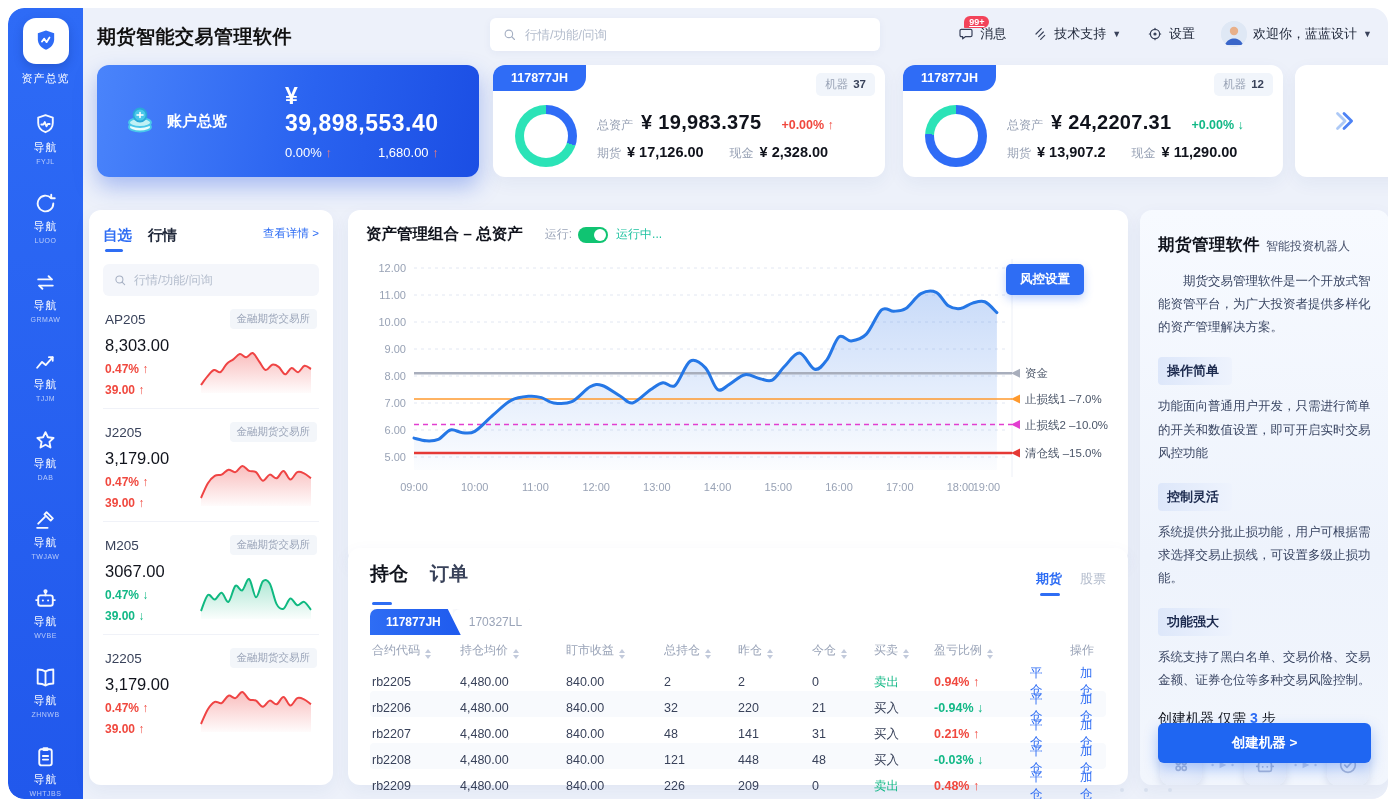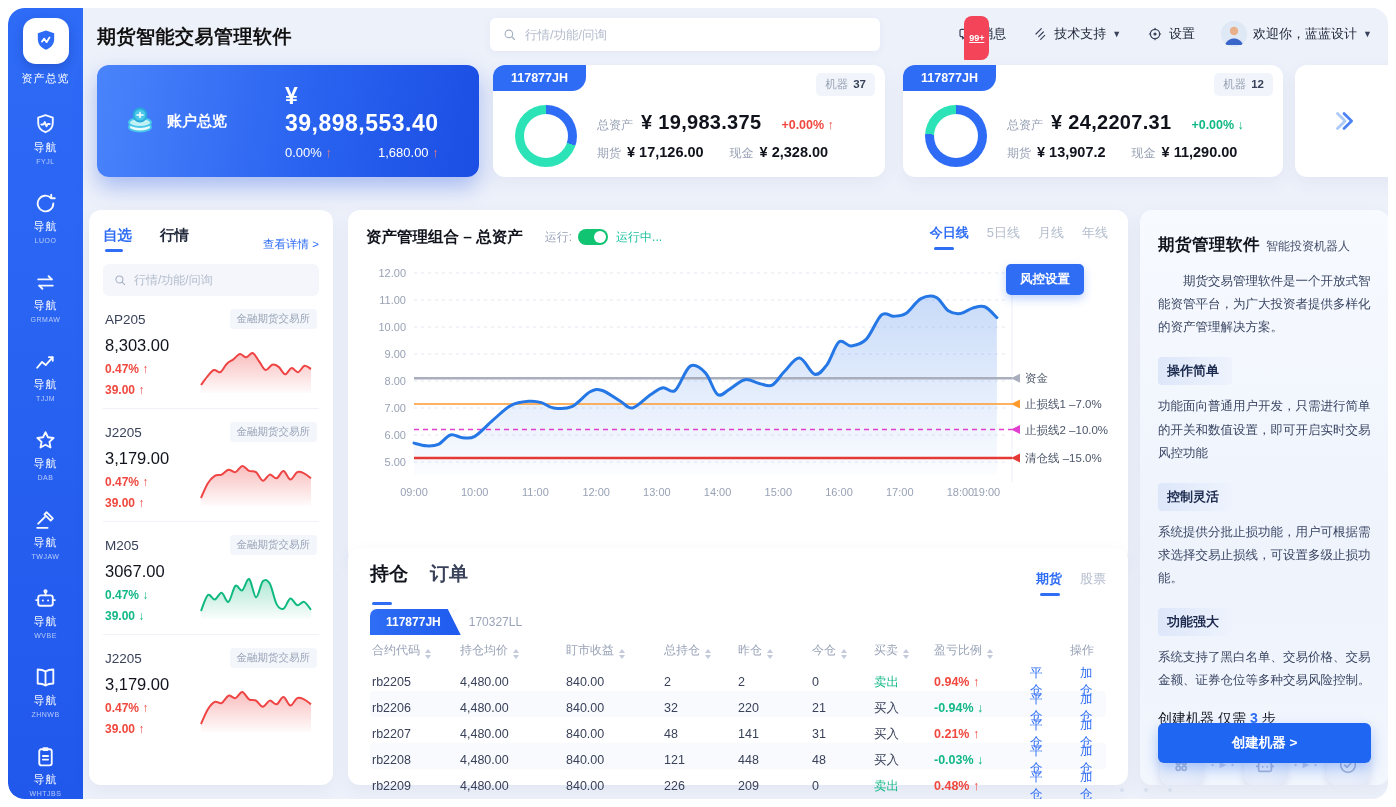--- a/index.html
+++ b/index.html
@@ -33,21 +33,21 @@
                 box-shadow:0 2px 8px rgba(30,60,140,.05); }
   .search-box .i { width:15px; height:15px; color:#a6b0c3; flex-shrink:0;}
   .search-box input { border:none; outline:none; flex:1; font-size:12.5px; color:#333; background:transparent;
                       font-family:"Liberation Sans",sans-serif;}
   .search-box input::placeholder { color:#b3bccc; }
 
   .hdr-right { position:absolute; right:16px; top:0; height:52px; display:flex; align-items:center; gap:26px; }
   .hdr-item { display:flex; align-items:center; gap:6px; font-size:13px; color:#20283a; cursor:pointer; position:relative;}
   .hdr-item .i { width:16px; height:16px; color:#39425a; }
   .badge { position:absolute; top:-9px; left:6px; background:#f3445a; color:#fff; font-size:9px; font-weight:700;
-           padding:17px 5px; border-radius:8px 8px 8px 1px;text-decoration:underline; }
+           padding:1px 5px; border-radius:8px 8px 8px 1px;text-decoration:underline; }
   .caret { font-size:9px; color:#39425a; }
   .avatar { width:26px; height:26px; border-radius:50%; overflow:hidden; background:#dfe8f5; }
 
   .card { position:absolute; background:#fff; border-radius:12px; box-shadow:0 6px 18px rgba(30,60,140,.06); }
 
   
   .ov-card { left:14px; top:57px; width:382px; height:112px;
              background:linear-gradient(100deg,#4a84fb 0%,#2a63f0 55%,#1b4ee4 100%);
              box-shadow:0 10px 22px rgba(38,86,225,.35); display:flex; align-items:center; padding:0 26px; }
   .ov-left { display:flex; align-items:center; gap:10px; width:150px; }
@@ -77,21 +77,21 @@
   .up { color:#f0483e; } .down { color:#12b886; }
   .srow2 { display:flex; gap:26px; }
   .spair { display:flex; align-items:baseline; gap:6px; }
 
   .partial-card { left:1212px; top:57px; width:160px; height:112px; }
   .next-chevrons { position:absolute; left:1248px; top:100px; font-size:24px; font-weight:800;
                    color:#2e6df4; cursor:pointer; line-height:1; opacity:.85;}
 
   
   .watch { left:6px; top:202px; width:244px; height:575px; padding:16px 14px; overflow:hidden;}
-  .watch-tabs { display:flex; align-items:flex-end; gap:28px; }
+  .watch-tabs { display:flex; align-items:flex-start; gap:16px; }
   .wtab { font-size:14.5px; font-weight:700; color:#20283a; cursor:pointer; position:relative; padding-bottom:7px;}
   .wtab.active { color:#2e6df4; }
   .wtab.active::after { content:''; position:absolute; left:2px; bottom:0; width:18px; height:3px; border-radius:2px; background:#2e6df4;}
   .watch-detail { margin-left:auto; font-size:11.5px; color:#2e6df4; cursor:pointer; }
   .watch-search { margin-top:12px; background:#f4f6fb; border-radius:6px; height:32px; display:flex; align-items:center;
                   padding:0 10px; gap:7px; }
   .watch-search .i { width:14px; height:14px; color:#a6b0c3;}
   .watch-search input { border:none; outline:none; background:transparent; flex:1; font-size:12px; color:#333;
                         font-family:"Liberation Sans",sans-serif; min-width:0;}
   .watch-search input::placeholder{ color:#b3bccc; }
@@ -554,26 +554,20 @@
           </div>
         </div>
     </section>
 
     <section class="card chart-card">
       <div class="chart-head">
         <span class="chart-title">资产管理组合 – 总资产</span>
         <span class="run-label">运行:</span>
         <span class="toggle"></span>
         <span class="run-status">运行中...</span>
-        <div class="period-tabs" id="period-tabs">
-            <span class="ptab active">今日线</span>
-            <span class="ptab">5日线</span>
-            <span class="ptab">月线</span>
-            <span class="ptab">年线</span>
-          </div>
       </div>
       <button class="risk-btn">风控设置</button>
       <div id="main-chart"><svg width="760" height="262" viewBox="0 0 760 262">
             <defs>
               <linearGradient id="gfill" x1="0" y1="0" x2="0" y2="1">
                 <stop offset="0" stop-color="#4886eb" stop-opacity="0.30"></stop>
                 <stop offset="1" stop-color="#4886eb" stop-opacity="0.02"></stop>
               </linearGradient>
             </defs>
             <line x1="48" y1="212" x2="640" y2="212" stroke="#e2e7f2" stroke-width="1" stroke-dasharray="3 4"></line>

